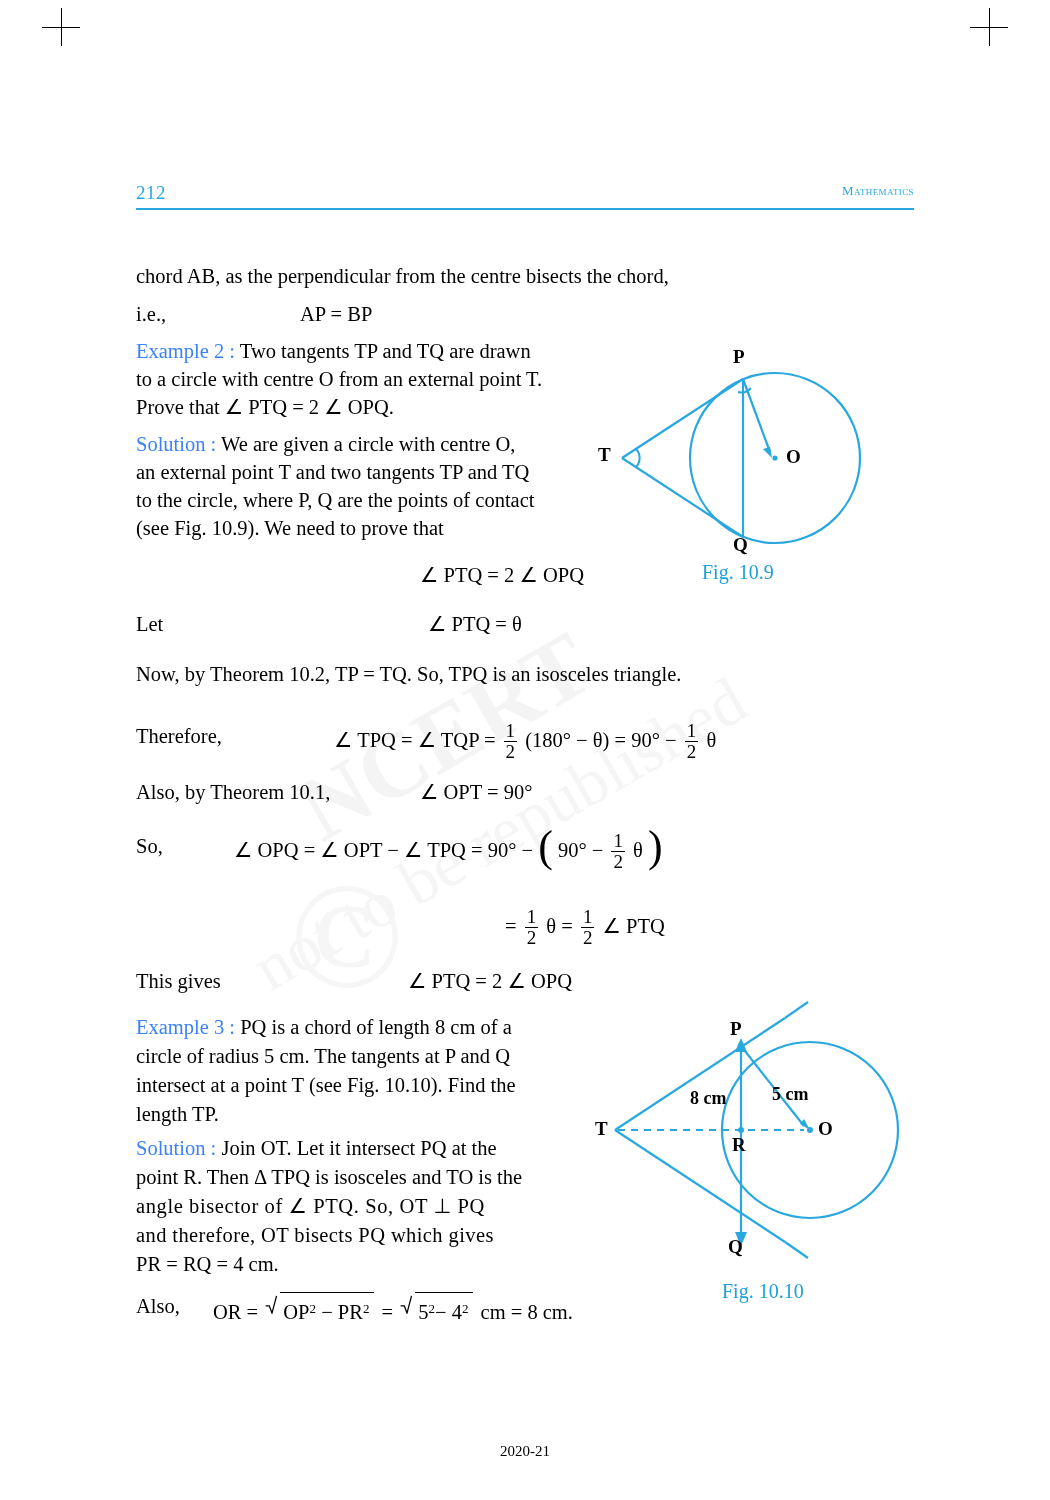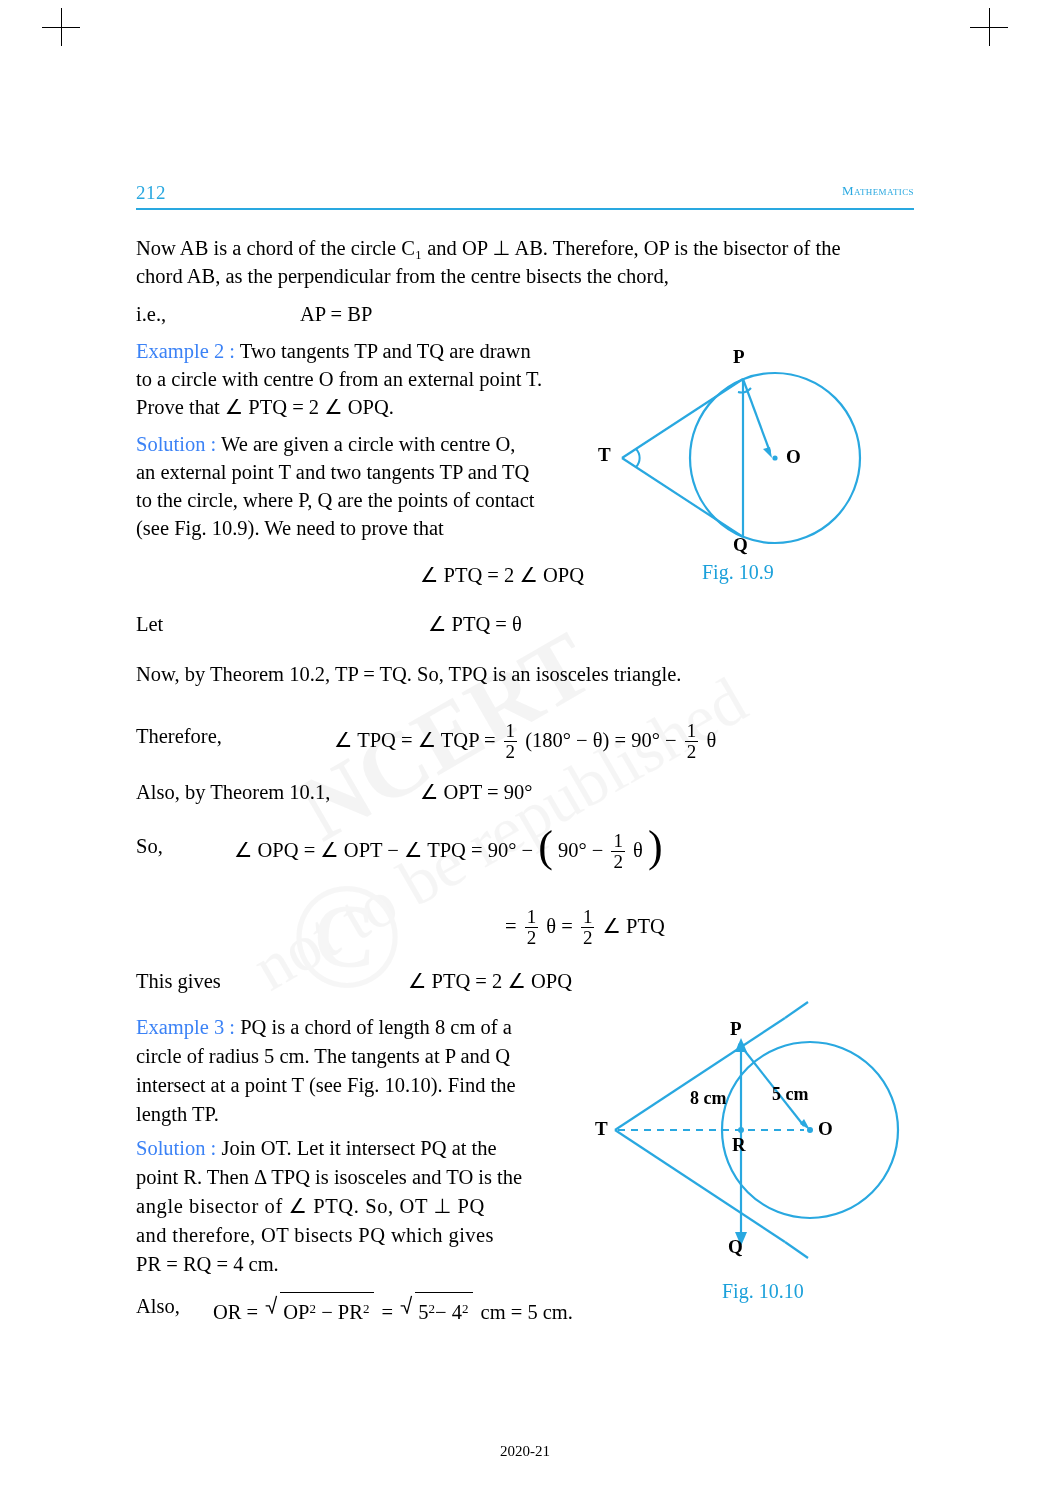--- a/index.html
+++ b/index.html
@@ -187,23 +187,20 @@
     <div class="subject">Mathematics</div>
     <div class="rule"></div>
   </div>
 
   <div class="watermark">
     <div class="wm-text wm1">NCERT</div>
     <div class="wm-text wm2">not to be republished</div>
     <div class="wm-c">©</div>
   </div>
 
-  <div class="t" style="left:136px; top:234px; width:790px;">
-    <span>Now AB is a chord of the circle C₁ and OP ⊥ AB. Therefore, OP is the bisector of the</span>
-  </div>
   <div class="t" style="left:136px; top:262px; width:790px;">
     <span>chord AB, as the perpendicular from the centre bisects the chord,</span>
   </div>
 
   <div class="t" style="left:136px; top:300px;">i.e.,</div>
   <div class="t" style="left:300px; top:300px;">AP =  BP</div>
 
   <div class="t" style="left:136px; top:337px; width:470px;">
     <span class="blue">Example 2 :</span>
     <span>Two tangents TP and TQ are drawn</span>
@@ -305,21 +302,21 @@
     </span>
     <span>=</span>
     <span class="radical">
       <svg class="tick" viewBox="0 0 14 22">
         <polyline points="0,13 4,13 7,21 12,2" fill="none" stroke="#000" stroke-width="1.4"></polyline>
       </svg>
       <span class="bar">
         <span>5</span><span class="sup">2</span><span>− 4</span><span class="sup">2</span>
       </span>
     </span>
-    <span>cm = 5 cm</span><span>.</span>
+    <span>cm = 8 cm</span><span>.</span>
   </div>
 
   <div style="position:absolute; left:590px; top:348px; width:330px; height:220px;">
     <svg width="330" height="220" viewBox="0 0 330 220">
 
       <circle cx="185" cy="110" r="85" fill="none" stroke="#29A8E0" stroke-width="2.2"></circle>
 
       <line x1="32" y1="110" x2="153" y2="31" stroke="#29A8E0" stroke-width="2.2"></line>
       <line x1="32" y1="110" x2="153" y2="189" stroke="#29A8E0" stroke-width="2.2"></line>
 

